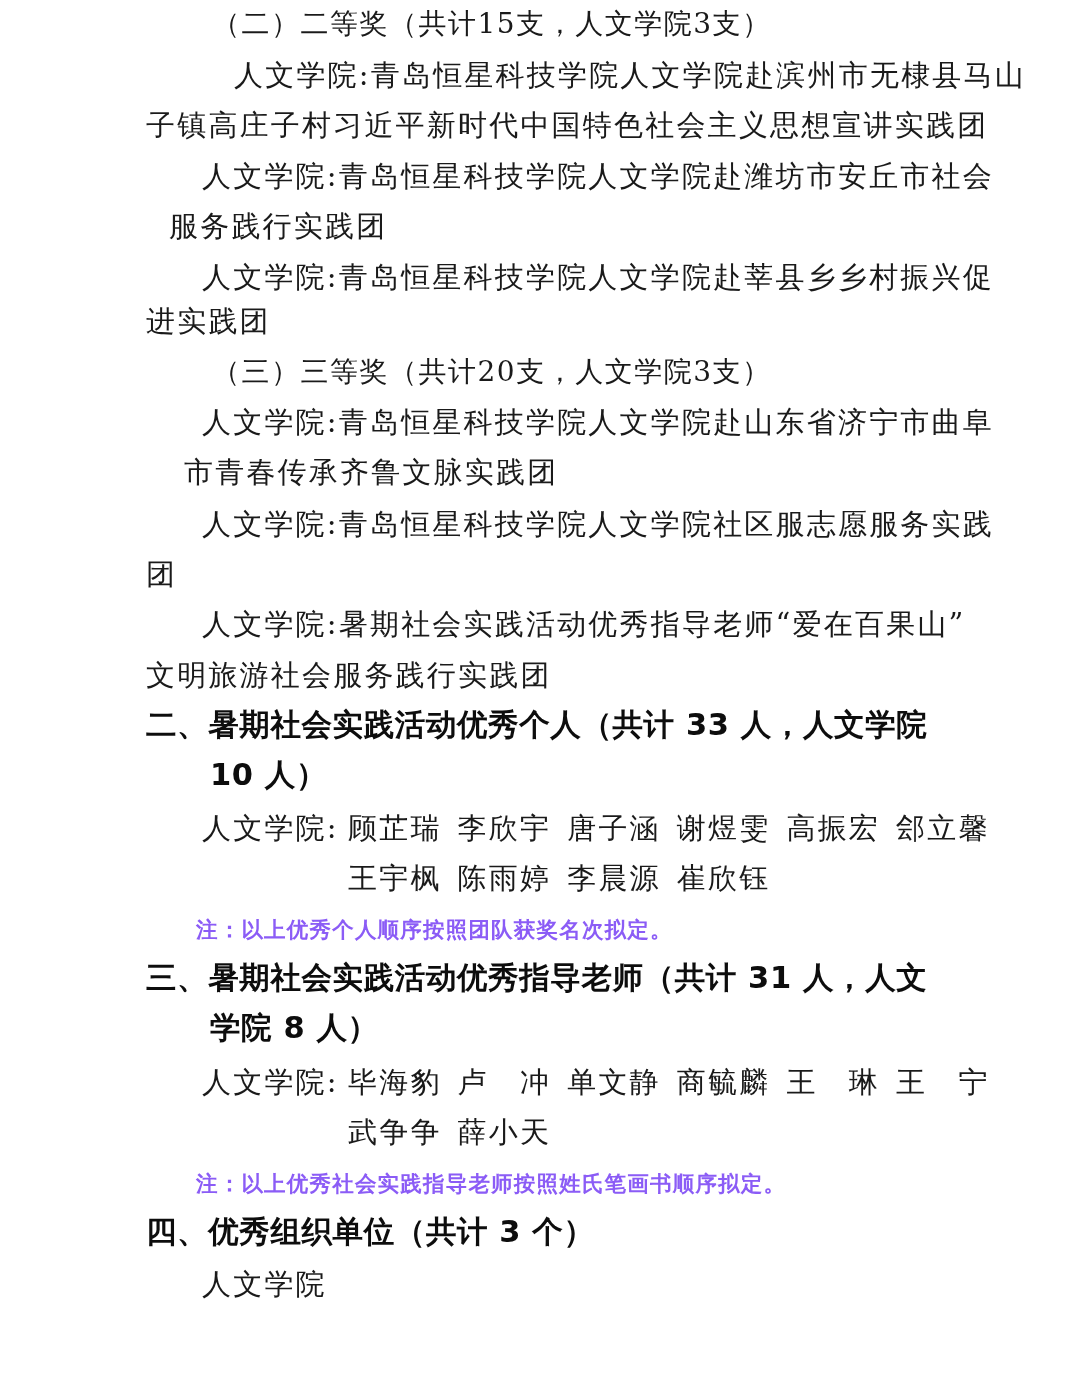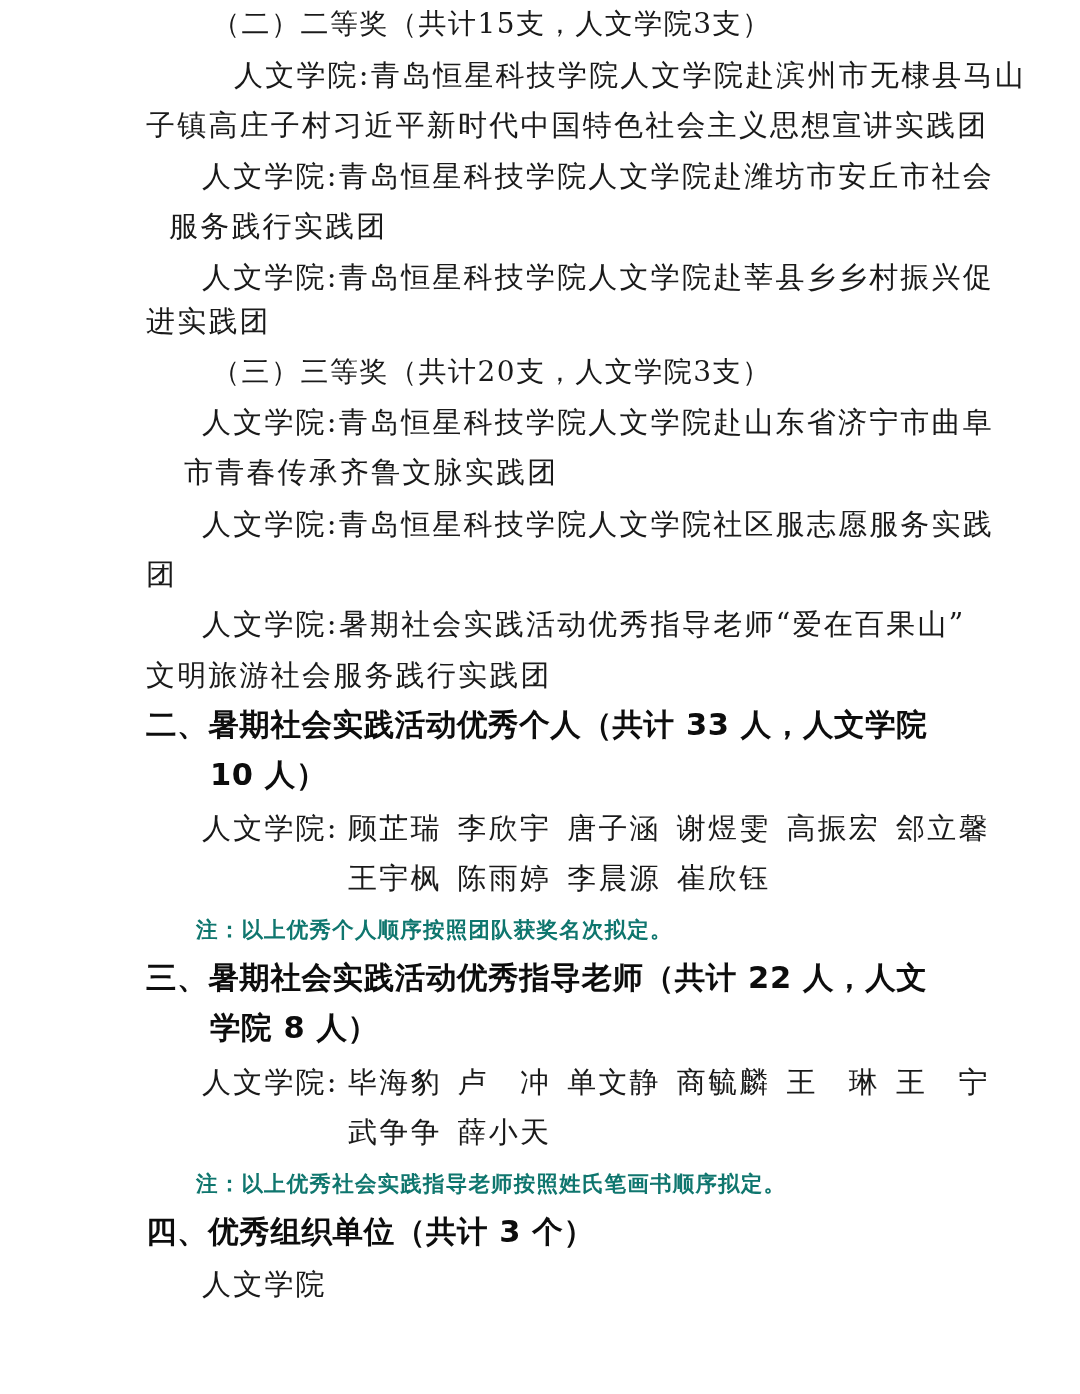--- a/index.html
+++ b/index.html
@@ -1,20 +1,20 @@
 <!DOCTYPE html>
 <html><head>
   <meta charset="utf-8">
   <style>
     html, body { margin: 0; padding: 0; background: #ffffff; }
     body { width: 1080px; height: 1394px; position: relative; overflow: hidden; color: #111; }
     .line { position: absolute; white-space: nowrap; font-family: "DejaVu Serif", "Liberation Serif", serif; font-size: 29px; letter-spacing: 2.2px; line-height: 36px; color: #1a1a1a; }
     .sub { font-size: 28px; letter-spacing: 1.5px; }
     .h { font-family: "DejaVu Sans", "Liberation Sans", sans-serif; font-weight: bold; font-size: 30.5px; letter-spacing: 0.6px; line-height: 40px; color: #0d0d0d; }
-    .note { font-family: "DejaVu Serif", "Liberation Serif", serif; font-weight: bold; font-size: 21.5px; letter-spacing: 1.2px; line-height: 28px; color: #0f766e; }
+    .note { font-family: "DejaVu Serif", "Liberation Serif", serif; font-weight: bold; font-size: 21.5px; letter-spacing: 1.2px; line-height: 28px; color: #8b5cf6; }
     .names span { display: inline-block; margin-right: 16px; }
   </style>
 </head>
 <body>
 
 <div class="line sub" style="left:212px; top:6px;">（二）二等奖（共计15支，人文学院3支）</div>
 
 <div class="line" style="left:202px; top:57px;margin-left:32px;">人文学院:青岛恒星科技学院人文学院赴滨州市无棣县马山</div>
 <div class="line" style="left:146px; top:107px;">子镇高庄子村习近平新时代中国特色社会主义思想宣讲实践团</div>
 
@@ -41,21 +41,21 @@
 <div class="line" style="left:202px; top:810px;">人文学院:</div>
 <div class="line names" style="left:348px; top:810px;">
   <span>顾芷瑞</span><span>李欣宇</span><span>唐子涵</span><span>谢煜雯</span><span>高振宏</span><span>郐立馨</span>
 </div>
 <div class="line names" style="left:348px; top:860px;">
   <span>王宇枫</span><span>陈雨婷</span><span>李晨源</span><span>崔欣钰</span>
 </div>
 
 <div class="line note" style="left:196px; top:916px;">注：以上优秀个人顺序按照团队获奖名次拟定。</div>
 
-<div class="line h" style="left:146px; top:958px;">三、暑期社会实践活动优秀指导老师（共计 22 人，人文</div>
+<div class="line h" style="left:146px; top:958px;">三、暑期社会实践活动优秀指导老师（共计 31 人，人文</div>
 <div class="line h" style="left:210px; top:1008px;">学院 8 人）</div>
 
 <div class="line" style="left:202px; top:1064px;">人文学院:</div>
 <div class="line names" style="left:348px; top:1064px;">
   <span>毕海豹</span><span>卢　冲</span><span>单文静</span><span>商毓麟</span><span>王　琳</span><span>王　宁</span>
 </div>
 <div class="line names" style="left:348px; top:1114px;">
   <span>武争争</span><span>薛小天</span>
 </div>
 

